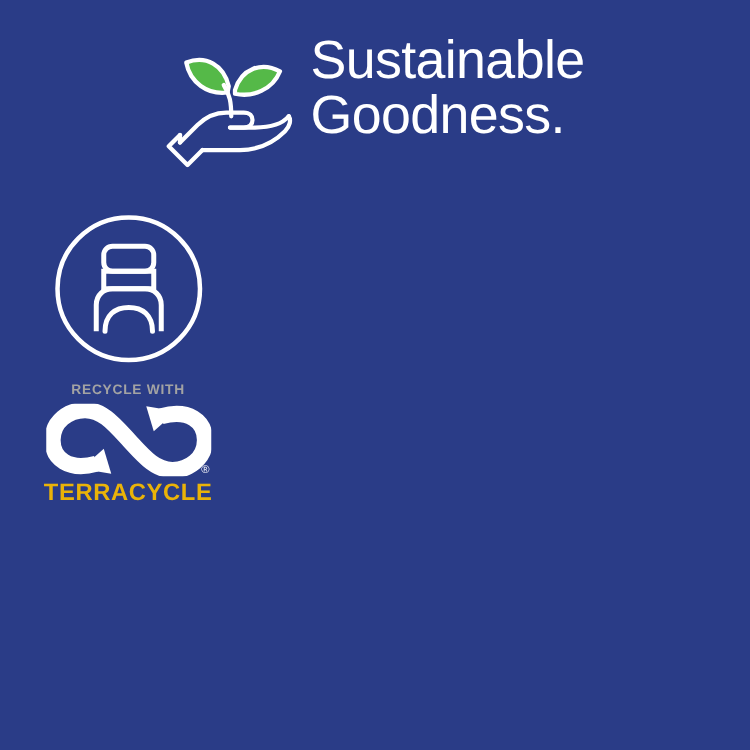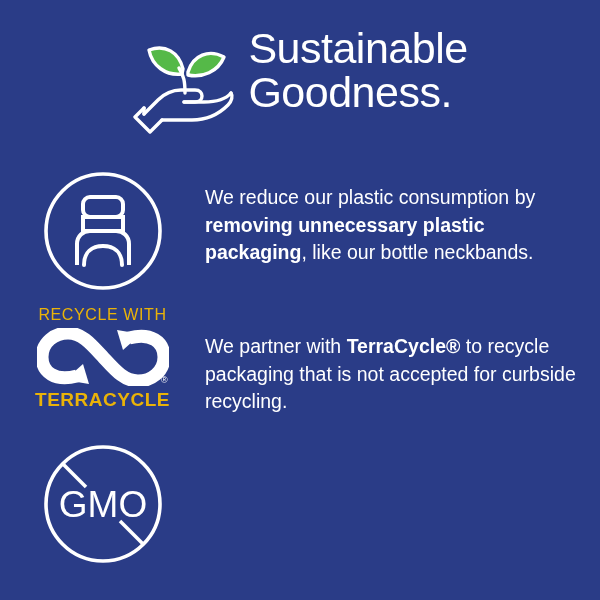--- a/index.html
+++ b/index.html
@@ -74,23 +74,23 @@
 
   
   .tc-badge {
     width:136px;
     display:flex;
     flex-direction:column;
     align-items:center;
     margin-top:2px;
   }
   .tc-top {
-    color:#eab308;
-    font-size:16px;
-    font-weight:400;
+    color:#a3a3a3;
+    font-size:11px;
+    font-weight:700;
     letter-spacing:0.6px;
     line-height:1;
     margin-bottom:5px;
   }
   .tc-loop { width:132px; height:58px; display:block; }
   .tc-bottom {
     color:#eab308;
     font-size:19px;
     font-weight:700;
     letter-spacing:0.5px;
@@ -133,23 +133,20 @@
 
         <rect x="41" y="27" width="40" height="20" rx="7" fill="none" stroke="#ffffff" stroke-width="4"></rect>
 
         <rect x="41" y="47" width="40" height="14" fill="none" stroke="#ffffff" stroke-width="4"></rect>
 
         <path d="M35 95 L 35 74 C 35 66, 41 61, 48 61 L 74 61 C 81 61, 87 66, 87 74 L 87 95" fill="none" stroke="#ffffff" stroke-width="4" stroke-linejoin="round"></path>
 
         <path d="M42 95 C 42 82, 50 76, 61 76 C 72 76, 80 82, 80 95" fill="none" stroke="#ffffff" stroke-width="4" stroke-linecap="round"></path>
       </svg>
     </div>
-    <div class="text-cell">
-      <span>We reduce our plastic consumption by </span><b>removing unnecessary plastic packaging</b><span>, like our bottle neckbands.</span>
-    </div>
   </div>
 
   <div class="row row-2">
     <div class="icon-cell">
       <div class="tc-badge">
         <div class="tc-top">RECYCLE WITH</div>
         <svg class="tc-loop" viewBox="0 0 132 58">
           <g fill="none" stroke="#ffffff" stroke-width="13" stroke-linecap="butt">
 
             <path d="M40 48 C 18 54, 5 44, 5 29 C 5 14, 18 5, 31 5
@@ -159,30 +156,18 @@
 
           <polygon points="46,36 52,56 28,52" fill="#ffffff"></polygon>
 
           <polygon points="86,22 80,2 104,6" fill="#ffffff"></polygon>
 
           <text x="124" y="55" fill="#ffffff" font-size="9" font-family="Liberation Sans, sans-serif">®</text>
         </svg>
         <div class="tc-bottom">TERRACYCLE</div>
       </div>
     </div>
-    <div class="text-cell">
-      <span>We partner with </span><b>TerraCycle®</b><span> to recycle packaging that is not accepted for curbside recycling.</span>
-    </div>
   </div>
 
   <div class="row row-3">
-    <div class="icon-cell">
-      <svg width="122" height="122" viewBox="0 0 122 122">
-        <circle cx="61" cy="61" r="57" fill="none" stroke="#ffffff" stroke-width="3.6"></circle>
-
-        <line x1="21" y1="21" x2="44" y2="44" stroke="#ffffff" stroke-width="3.6"></line>
-        <line x1="78" y1="78" x2="101" y2="101" stroke="#ffffff" stroke-width="3.6"></line>
-        <text x="61" y="74" fill="#ffffff" text-anchor="middle" font-size="37" font-weight="400" font-family="Liberation Sans, sans-serif">GMO</text>
-      </svg>
-    </div>
   </div>
 
 </div>
 
 </body></html>

